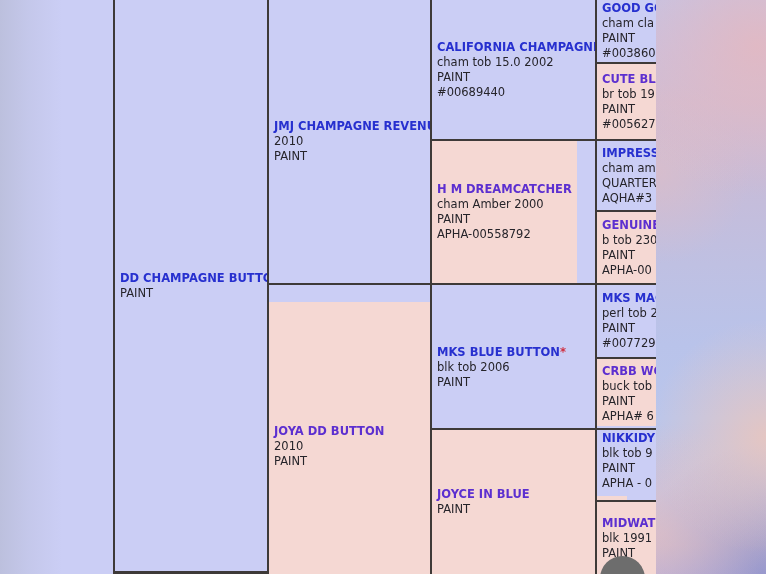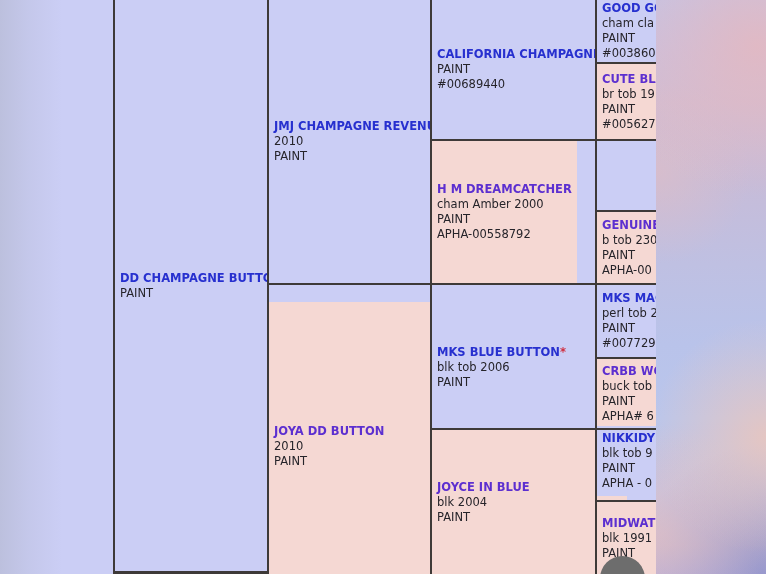--- a/index.html
+++ b/index.html
@@ -67,51 +67,57 @@
     <div class="line">PAINT</div>
   </div>
   <div class="cell bg-pink" style="left:269px;top:302px;width:161px;height:289px">
     <div class="name"><span class="link c-purple">JOYA DD BUTTON</span></div>
     <div class="line">2010</div>
     <div class="line">PAINT</div>
   </div>
 
   <div class="cell bg-blue" style="left:432px;top:0;width:163px;height:139px">
     <div class="name"><span class="link c-blue">CALIFORNIA CHAMPAGNE</span></div>
+    <div class="line">cham tob 15.0 2002</div>
     <div class="line">PAINT</div>
     <div class="line">#00689440</div>
   </div>
   <div class="cell bg-pink" style="left:432px;top:141px;width:145px;height:142px">
     <div class="name"><span class="link c-purple">H M DREAMCATCHER</span></div>
     <div class="line">cham Amber 2000</div>
     <div class="line">PAINT</div>
     <div class="line">APHA-00558792</div>
   </div>
   <div class="cell bg-blue" style="left:432px;top:285px;width:163px;height:164px">
     <div class="name"><span class="link c-blue">MKS BLUE BUTTON</span><span class="star">*</span></div>
     <div class="line">blk tob 2006</div>
     <div class="line">PAINT</div>
   </div>
   <div class="cell bg-pink" style="left:432px;top:430px;width:195px;height:144px">
     <div class="name"><span class="link c-purple">JOYCE IN BLUE</span></div>
-    <div class="line">blk 2004</div>
     <div class="line">PAINT</div>
   </div>
 
   <div class="cell bg-blue" style="left:597px;top:0;width:59px;height:62px">
     <div class="name"><span class="link c-blue">GOOD GO</span></div>
     <div class="line">cham cla</div>
     <div class="line">PAINT</div>
     <div class="line">#003860</div>
   </div>
   <div class="cell bg-pink" style="left:597px;top:64px;width:59px;height:75px">
     <div class="name"><span class="link c-purple">CUTE BLA</span></div>
     <div class="line">br tob 19</div>
     <div class="line">PAINT</div>
     <div class="line">#005627</div>
+  </div>
+  <div class="cell bg-blue" style="left:597px;top:141px;width:59px;height:69px">
+    <div class="name"><span class="link c-blue">IMPRESS</span></div>
+    <div class="line">cham am</div>
+    <div class="line">QUARTER</div>
+    <div class="line">AQHA#3</div>
   </div>
   <div class="cell bg-pink" style="left:597px;top:212px;width:59px;height:71px">
     <div class="name"><span class="link c-purple">GENUINE</span></div>
     <div class="line">b tob 230</div>
     <div class="line">PAINT</div>
     <div class="line">APHA-00</div>
   </div>
   <div class="cell bg-blue" style="left:597px;top:285px;width:59px;height:72px">
     <div class="name"><span class="link c-blue">MKS MAC</span></div>
     <div class="line">perl tob 2</div>

